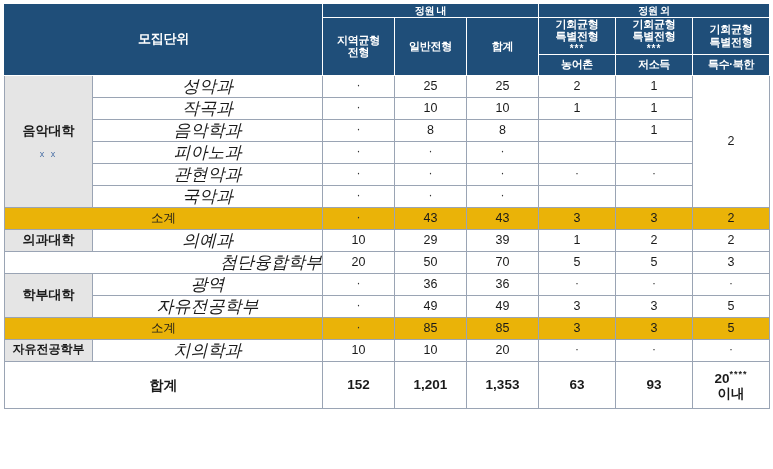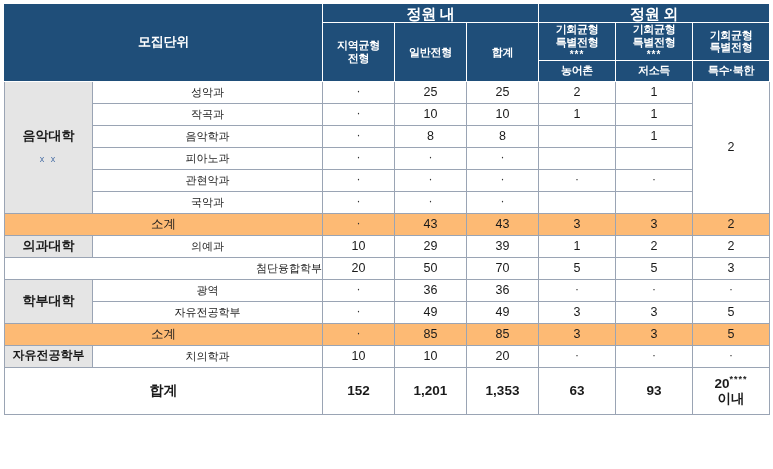--- a/index.html
+++ b/index.html
@@ -45,21 +45,21 @@
     border-left: 1px solid #1f4e79 !important;
   }
   thead tr:first-child .hdr {
     border-top: 1px solid #1f4e79 !important;
   }
   .hdr.unit {
     font-size: 13px;
     margin-left: 34px;
   }
   .hdr.sub {
-    font-size: 15px;
+    font-size: 10px;
     margin-top: 20px;
   }
   .hdr.small {
     font-size: 11px;
   }
   .stars {
     display: block;
     font-size: 10px;
     letter-spacing: 1px;
     line-height: 1;
@@ -75,33 +75,34 @@
     display: block;
     font-size: 9px;
     color: #4a6fa5;
     letter-spacing: 2px;
     font-weight: normal;
     margin-top: 10px;
   }
   .dept {
     text-align: left;
     padding-left: 10px;
-    font-size: 11px;
+    font-size: 17px;
     height: 21px;
+    font-style: italic;
   }
   .num {
     font-size: 12.5px;
     height: 21px;
   }
   .dot {
     color: #333;
     font-size: 12px;
   }
   tr.subtotal td {
-    background: #fdba74;
+    background: #eab308;
     font-weight: normal;
   }
   tr.subtotal td.label {
     text-align: center;
     font-size: 12.5px;
   }
   tr.total td {
     background: #ffffff;
     font-size: 13.5px;
     font-weight: bold;

